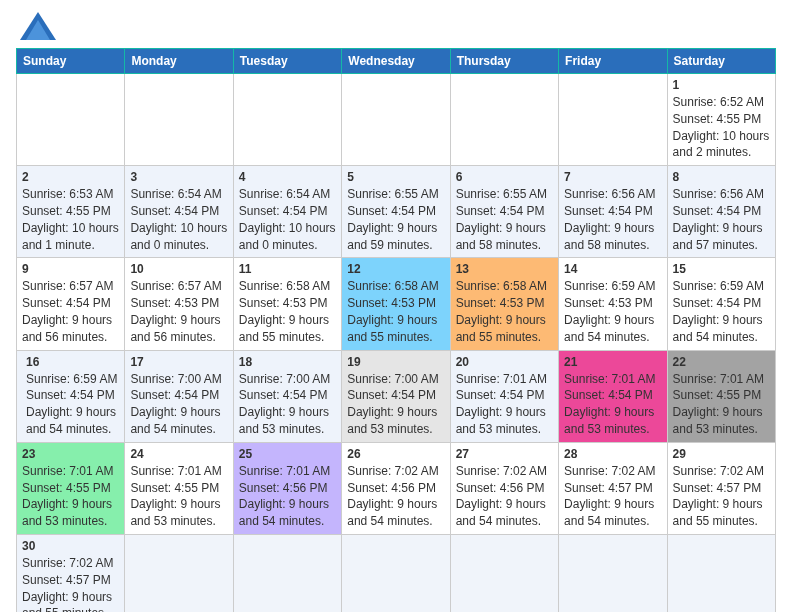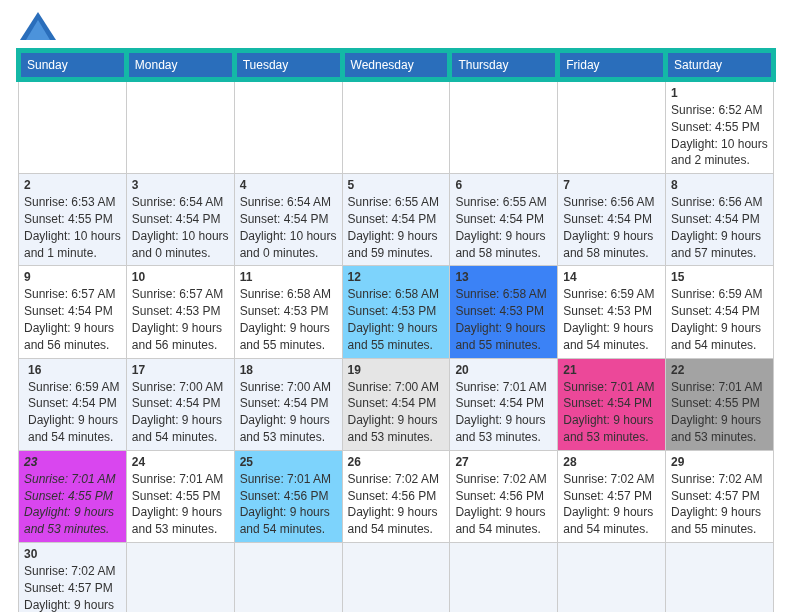--- a/index.html
+++ b/index.html
@@ -45,24 +45,24 @@
     }
     table {
       width: 100%;
       border-collapse: collapse;
       table-layout: fixed;
     }
     thead tr th {
       background-color: #2a6ebb;
       color: #fff;
       font-size: 12px;
-      font-weight: normal;
+      font-weight: bold;
       text-align: left;
       padding: 5px 6px;
-      border: 5px solid #14b8a6;
+      border: 1px solid #14b8a6;
     }
     tbody tr td {
       border: 1px solid #ccc;
       vertical-align: top;
       padding: 4px 5px;
       font-size: 10px;
       color: #333;
       height: 72px;
     }
     .day-number {
@@ -195,21 +195,21 @@
           <div class="day-info">Sunrise: 6:58 AM
 Sunset: 4:53 PM
 Daylight: 9 hours and 55 minutes.</div>
         </td>
         <td style="background-color: #7dd3fc;">
           <div class="day-number">12</div>
           <div class="day-info">Sunrise: 6:58 AM
 Sunset: 4:53 PM
 Daylight: 9 hours and 55 minutes.</div>
         </td>
-        <td style="background-color: #3b82f6;">
+        <td style="background-color: #fdba74;">
           <div class="day-number">13</div>
           <div class="day-info">Sunrise: 6:58 AM
 Sunset: 4:53 PM
 Daylight: 9 hours and 55 minutes.</div>
         </td>
         <td style="background-color: rgb(255, 255, 255);">
           <div class="day-number">14</div>
           <div class="day-info">Sunrise: 6:59 AM
 Sunset: 4:53 PM
 Daylight: 9 hours and 54 minutes.</div>
@@ -259,33 +259,33 @@
 Daylight: 9 hours and 53 minutes.</div>
         </td>
         <td style="background-color: #a3a3a3; margin-top: 41px;">
           <div class="day-number">22</div>
           <div class="day-info">Sunrise: 7:01 AM
 Sunset: 4:55 PM
 Daylight: 9 hours and 53 minutes.</div>
         </td>
       </tr>
       <tr class="week-row">
-        <td style="background-color: #d946ef; font-style: italic;">
+        <td style="background-color: #86efac;">
           <div class="day-number">23</div>
           <div class="day-info">Sunrise: 7:01 AM
 Sunset: 4:55 PM
 Daylight: 9 hours and 53 minutes.</div>
         </td>
         <td style="background-color: rgb(255, 255, 255);">
           <div class="day-number">24</div>
           <div class="day-info">Sunrise: 7:01 AM
 Sunset: 4:55 PM
 Daylight: 9 hours and 53 minutes.</div>
         </td>
-        <td style="background-color: #7dd3fc;">
+        <td style="background-color: #c4b5fd;">
           <div class="day-number">25</div>
           <div class="day-info">Sunrise: 7:01 AM
 Sunset: 4:56 PM
 Daylight: 9 hours and 54 minutes.</div>
         </td>
         <td style="background-color: rgb(255, 255, 255);">
           <div class="day-number">26</div>
           <div class="day-info">Sunrise: 7:02 AM
 Sunset: 4:56 PM
 Daylight: 9 hours and 54 minutes.</div>

